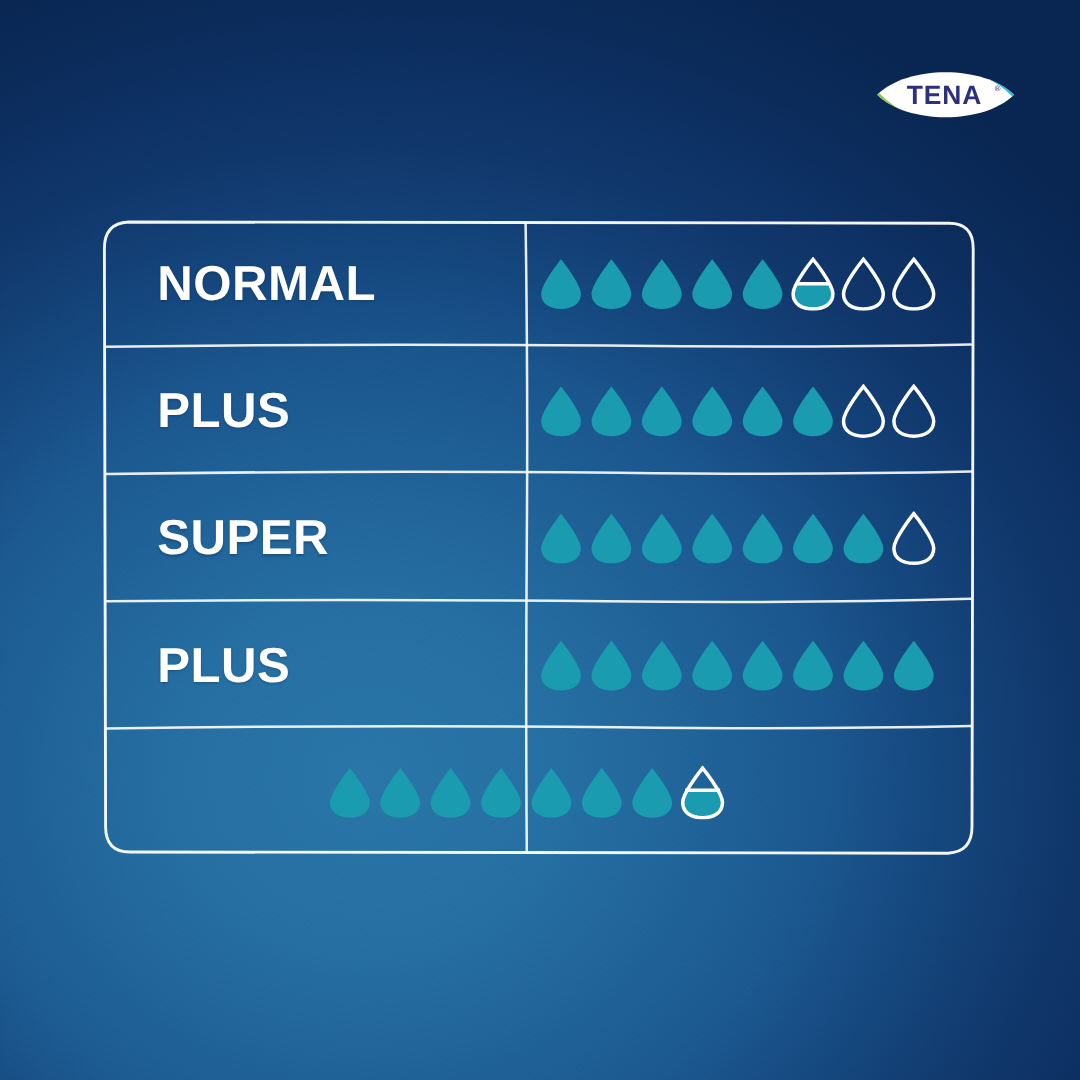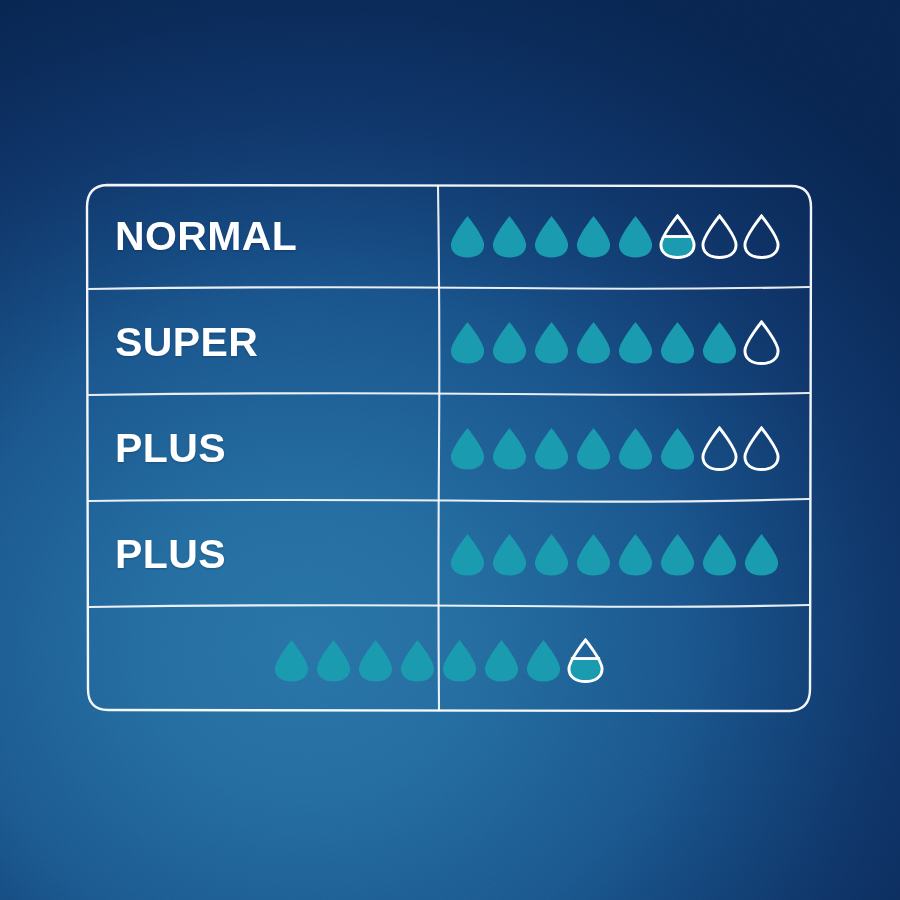--- a/index.html
+++ b/index.html
@@ -86,21 +86,21 @@
     flex: 1 1 0;
     display: flex;
     align-items: center;
     position: relative;
   }
   .row-label-cell {
     width: 353px;
     flex: 0 0 353px;
     display: flex;
     align-items: center;
-    padding-left: 30px;
+    padding-left: 46px;
     box-sizing: border-box;
   }
   .row-label {
     color: #ffffff;
     font-size: 41px;
     font-weight: bold;
     letter-spacing: .4px;
     line-height: 1;
     white-space: nowrap;
     text-shadow: 0 1px 2px rgba(6,28,60,.30);
@@ -121,20 +121,42 @@
   .drop { display: block; width: 39px; height: 45px; flex: 0 0 auto; }
 </style>
 </head>
 <body>
 
 <div id="stage">
 
   <div id="grain"></div>
   <div id="vignette"></div>
 
+  <div id="logo">
+    <svg viewBox="0 0 236 116" xmlns="http://www.w3.org/2000/svg" aria-label="TENA">
+      <defs>
+        <clipPath id="lensClip">
+          <path d="M4 58 C 54 8, 182 8, 232 58 C 182 108, 54 108, 4 58 Z"></path>
+        </clipPath>
+      </defs>
+
+      <path d="M4 58 C 54 8, 182 8, 232 58 C 182 108, 54 108, 4 58 Z" fill="#ffffff"></path>
+
+      <g clip-path="url(#lensClip)">
+        <path d="M4 58 C 54 108, 182 108, 232 58 L 232 116 L 0 116 Z" fill="none"></path>
+        <path d="M-6 52 C 46 112, 120 118, 150 113" fill="none" stroke="#8cc63f" stroke-width="15" stroke-linecap="round"></path>
+
+        <path d="M242 64 C 196 8, 122 2, 92 6" fill="none" stroke="#29b6e8" stroke-width="15" stroke-linecap="round"></path>
+
+        <path d="M246 54 C 206 104, 150 116, 120 114" fill="none" stroke="#29b6e8" stroke-width="13" stroke-linecap="round" opacity="0.95"></path>
+      </g>
+      <text x="116" y="73" text-anchor="middle" font-family="Liberation Sans, sans-serif" font-size="44" font-weight="bold" fill="#2d2f7f" letter-spacing="1.5">TENA</text>
+      <text x="200" y="52" font-family="Liberation Sans, sans-serif" font-size="13" fill="#2d2f7f">®</text>
+    </svg>
+  </div>
 
   <div id="card">
 
     <svg id="card-frame" viewBox="0 0 728 530" preserveAspectRatio="none">
 
       <path d="M22 2 L706 3 Q726 3 726 24 L725 506 Q725 527 705 528 L23 527 Q3 527 3 506 L2 24 Q2 3 22 2 Z" fill="none" stroke="#ffffff" stroke-width="2.4" stroke-linecap="round" stroke-linejoin="round" opacity="0.95"></path>
 
       <path d="M4 106 Q200 103 420 105 Q580 107 724 104" fill="none" stroke="#ffffff" stroke-width="2.1" stroke-linecap="round" opacity="0.9"></path>
       <path d="M4 212 Q210 209 430 211 Q590 213 724 210" fill="none" stroke="#ffffff" stroke-width="2.1" stroke-linecap="round" opacity="0.9"></path>
       <path d="M4 318 Q200 316 420 318 Q580 320 724 316" fill="none" stroke="#ffffff" stroke-width="2.1" stroke-linecap="round" opacity="0.9"></path>
@@ -181,20 +203,54 @@
               </svg>
             <svg class="drop" viewBox="0 0 40 46">
                 <path d="M20 2 C20 2 37 23 37 31.5 C37 40.3 29.4 44.5 20 44.5 C10.6 44.5 3 40.3 3 31.5 C3 23 20 2 20 2 Z" fill="none" stroke="#ffffff" stroke-width="3"></path>
               </svg>
           </div>
         </div>
       </div>
 
       <div class="row">
         <div class="row-label-cell">
+          <span class="row-label">PLUS</span>
+        </div>
+        <div class="row-drops-cell">
+          <div class="drops">
+            <svg class="drop" viewBox="0 0 40 46">
+                <path d="M20 2 C20 2 37 23 37 31.5 C37 40.3 29.4 44.5 20 44.5 C10.6 44.5 3 40.3 3 31.5 C3 23 20 2 20 2 Z" fill="#1a9bb0"></path>
+              </svg>
+            <svg class="drop" viewBox="0 0 40 46">
+                <path d="M20 2 C20 2 37 23 37 31.5 C37 40.3 29.4 44.5 20 44.5 C10.6 44.5 3 40.3 3 31.5 C3 23 20 2 20 2 Z" fill="#1a9bb0"></path>
+              </svg>
+            <svg class="drop" viewBox="0 0 40 46">
+                <path d="M20 2 C20 2 37 23 37 31.5 C37 40.3 29.4 44.5 20 44.5 C10.6 44.5 3 40.3 3 31.5 C3 23 20 2 20 2 Z" fill="#1a9bb0"></path>
+              </svg>
+            <svg class="drop" viewBox="0 0 40 46">
+                <path d="M20 2 C20 2 37 23 37 31.5 C37 40.3 29.4 44.5 20 44.5 C10.6 44.5 3 40.3 3 31.5 C3 23 20 2 20 2 Z" fill="#1a9bb0"></path>
+              </svg>
+            <svg class="drop" viewBox="0 0 40 46">
+                <path d="M20 2 C20 2 37 23 37 31.5 C37 40.3 29.4 44.5 20 44.5 C10.6 44.5 3 40.3 3 31.5 C3 23 20 2 20 2 Z" fill="#1a9bb0"></path>
+              </svg>
+            <svg class="drop" viewBox="0 0 40 46">
+                <path d="M20 2 C20 2 37 23 37 31.5 C37 40.3 29.4 44.5 20 44.5 C10.6 44.5 3 40.3 3 31.5 C3 23 20 2 20 2 Z" fill="#1a9bb0"></path>
+              </svg>
+            <svg class="drop" viewBox="0 0 40 46">
+                <path d="M20 2 C20 2 37 23 37 31.5 C37 40.3 29.4 44.5 20 44.5 C10.6 44.5 3 40.3 3 31.5 C3 23 20 2 20 2 Z" fill="none" stroke="#ffffff" stroke-width="3"></path>
+              </svg>
+            <svg class="drop" viewBox="0 0 40 46">
+                <path d="M20 2 C20 2 37 23 37 31.5 C37 40.3 29.4 44.5 20 44.5 C10.6 44.5 3 40.3 3 31.5 C3 23 20 2 20 2 Z" fill="none" stroke="#ffffff" stroke-width="3"></path>
+              </svg>
+          </div>
+        </div>
+      </div>
+
+      <div class="row">
+        <div class="row-label-cell">
           <span class="row-label">SUPER</span>
         </div>
         <div class="row-drops-cell">
           <div class="drops">
             <svg class="drop" viewBox="0 0 40 46">
                 <path d="M20 2 C20 2 37 23 37 31.5 C37 40.3 29.4 44.5 20 44.5 C10.6 44.5 3 40.3 3 31.5 C3 23 20 2 20 2 Z" fill="#1a9bb0"></path>
               </svg>
             <svg class="drop" viewBox="0 0 40 46">
                 <path d="M20 2 C20 2 37 23 37 31.5 C37 40.3 29.4 44.5 20 44.5 C10.6 44.5 3 40.3 3 31.5 C3 23 20 2 20 2 Z" fill="#1a9bb0"></path>
               </svg>
@@ -205,54 +261,20 @@
                 <path d="M20 2 C20 2 37 23 37 31.5 C37 40.3 29.4 44.5 20 44.5 C10.6 44.5 3 40.3 3 31.5 C3 23 20 2 20 2 Z" fill="#1a9bb0"></path>
               </svg>
             <svg class="drop" viewBox="0 0 40 46">
                 <path d="M20 2 C20 2 37 23 37 31.5 C37 40.3 29.4 44.5 20 44.5 C10.6 44.5 3 40.3 3 31.5 C3 23 20 2 20 2 Z" fill="#1a9bb0"></path>
               </svg>
             <svg class="drop" viewBox="0 0 40 46">
                 <path d="M20 2 C20 2 37 23 37 31.5 C37 40.3 29.4 44.5 20 44.5 C10.6 44.5 3 40.3 3 31.5 C3 23 20 2 20 2 Z" fill="#1a9bb0"></path>
               </svg>
             <svg class="drop" viewBox="0 0 40 46">
                 <path d="M20 2 C20 2 37 23 37 31.5 C37 40.3 29.4 44.5 20 44.5 C10.6 44.5 3 40.3 3 31.5 C3 23 20 2 20 2 Z" fill="#1a9bb0"></path>
-              </svg>
-            <svg class="drop" viewBox="0 0 40 46">
-                <path d="M20 2 C20 2 37 23 37 31.5 C37 40.3 29.4 44.5 20 44.5 C10.6 44.5 3 40.3 3 31.5 C3 23 20 2 20 2 Z" fill="none" stroke="#ffffff" stroke-width="3"></path>
-              </svg>
-          </div>
-        </div>
-      </div>
-
-      <div class="row">
-        <div class="row-label-cell">
-          <span class="row-label">PLUS</span>
-        </div>
-        <div class="row-drops-cell">
-          <div class="drops">
-            <svg class="drop" viewBox="0 0 40 46">
-                <path d="M20 2 C20 2 37 23 37 31.5 C37 40.3 29.4 44.5 20 44.5 C10.6 44.5 3 40.3 3 31.5 C3 23 20 2 20 2 Z" fill="#1a9bb0"></path>
-              </svg>
-            <svg class="drop" viewBox="0 0 40 46">
-                <path d="M20 2 C20 2 37 23 37 31.5 C37 40.3 29.4 44.5 20 44.5 C10.6 44.5 3 40.3 3 31.5 C3 23 20 2 20 2 Z" fill="#1a9bb0"></path>
-              </svg>
-            <svg class="drop" viewBox="0 0 40 46">
-                <path d="M20 2 C20 2 37 23 37 31.5 C37 40.3 29.4 44.5 20 44.5 C10.6 44.5 3 40.3 3 31.5 C3 23 20 2 20 2 Z" fill="#1a9bb0"></path>
-              </svg>
-            <svg class="drop" viewBox="0 0 40 46">
-                <path d="M20 2 C20 2 37 23 37 31.5 C37 40.3 29.4 44.5 20 44.5 C10.6 44.5 3 40.3 3 31.5 C3 23 20 2 20 2 Z" fill="#1a9bb0"></path>
-              </svg>
-            <svg class="drop" viewBox="0 0 40 46">
-                <path d="M20 2 C20 2 37 23 37 31.5 C37 40.3 29.4 44.5 20 44.5 C10.6 44.5 3 40.3 3 31.5 C3 23 20 2 20 2 Z" fill="#1a9bb0"></path>
-              </svg>
-            <svg class="drop" viewBox="0 0 40 46">
-                <path d="M20 2 C20 2 37 23 37 31.5 C37 40.3 29.4 44.5 20 44.5 C10.6 44.5 3 40.3 3 31.5 C3 23 20 2 20 2 Z" fill="#1a9bb0"></path>
-              </svg>
-            <svg class="drop" viewBox="0 0 40 46">
-                <path d="M20 2 C20 2 37 23 37 31.5 C37 40.3 29.4 44.5 20 44.5 C10.6 44.5 3 40.3 3 31.5 C3 23 20 2 20 2 Z" fill="none" stroke="#ffffff" stroke-width="3"></path>
               </svg>
             <svg class="drop" viewBox="0 0 40 46">
                 <path d="M20 2 C20 2 37 23 37 31.5 C37 40.3 29.4 44.5 20 44.5 C10.6 44.5 3 40.3 3 31.5 C3 23 20 2 20 2 Z" fill="none" stroke="#ffffff" stroke-width="3"></path>
               </svg>
           </div>
         </div>
       </div>
 
       <div class="row">
         <div class="row-label-cell">

